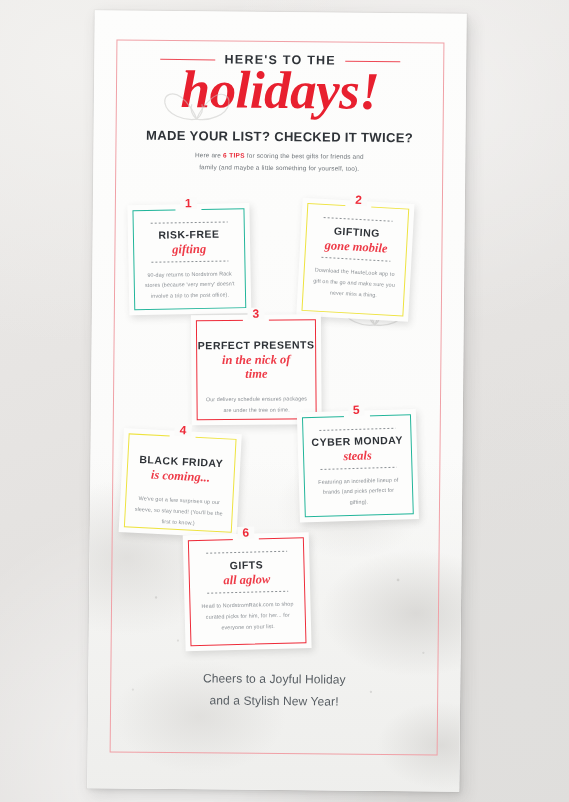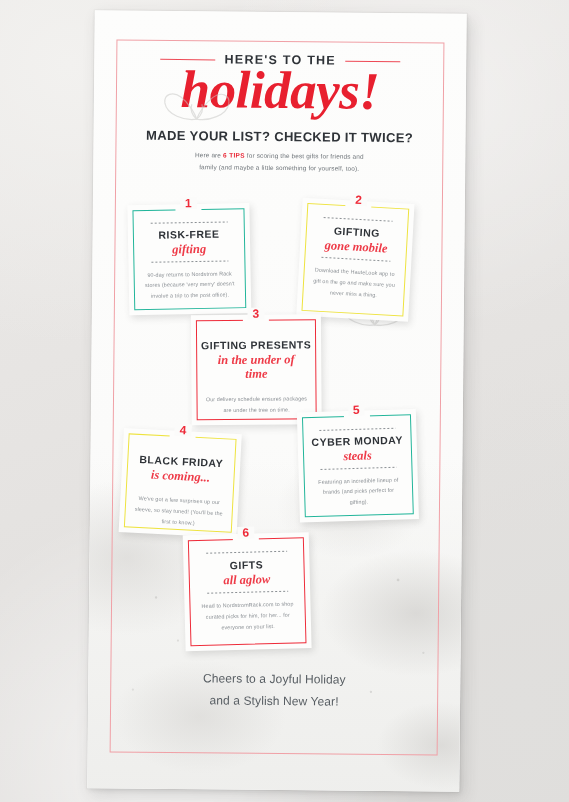--- a/index.html
+++ b/index.html
@@ -226,22 +226,22 @@
         <div class="copy">Download the HauteLook app to gift on the go and make sure you never miss a thing.</div>
       </div>
     </div>
 
     <div class="card" style="--accent:#ee2b39; left:100px; top:303px; width:130px; height:110px; transform:rotate(-1.0deg);">
       <div class="inner-rule"></div>
       <div class="num-mask"></div>
       <div class="num">3</div>
       <div class="body">
         <div class="dots"></div>
-        <div class="title">GIFTING PRESENTS</div>
-        <div class="script" style="max-width:78px;">in the under of time</div>
+        <div class="title">PERFECT PRESENTS</div>
+        <div class="script" style="max-width:78px;">in the nick of time</div>
         <div class="dots"></div>
         <div class="copy">Our delivery schedule ensures packages are under the tree on time.</div>
       </div>
     </div>
 
     <div class="card" style="--accent:#eee33f; left:31px; top:420px; width:118px; height:104px; transform:rotate(2.4deg);">
       <div class="inner-rule"></div>
       <div class="num-mask"></div>
       <div class="num">4</div>
       <div class="body">

